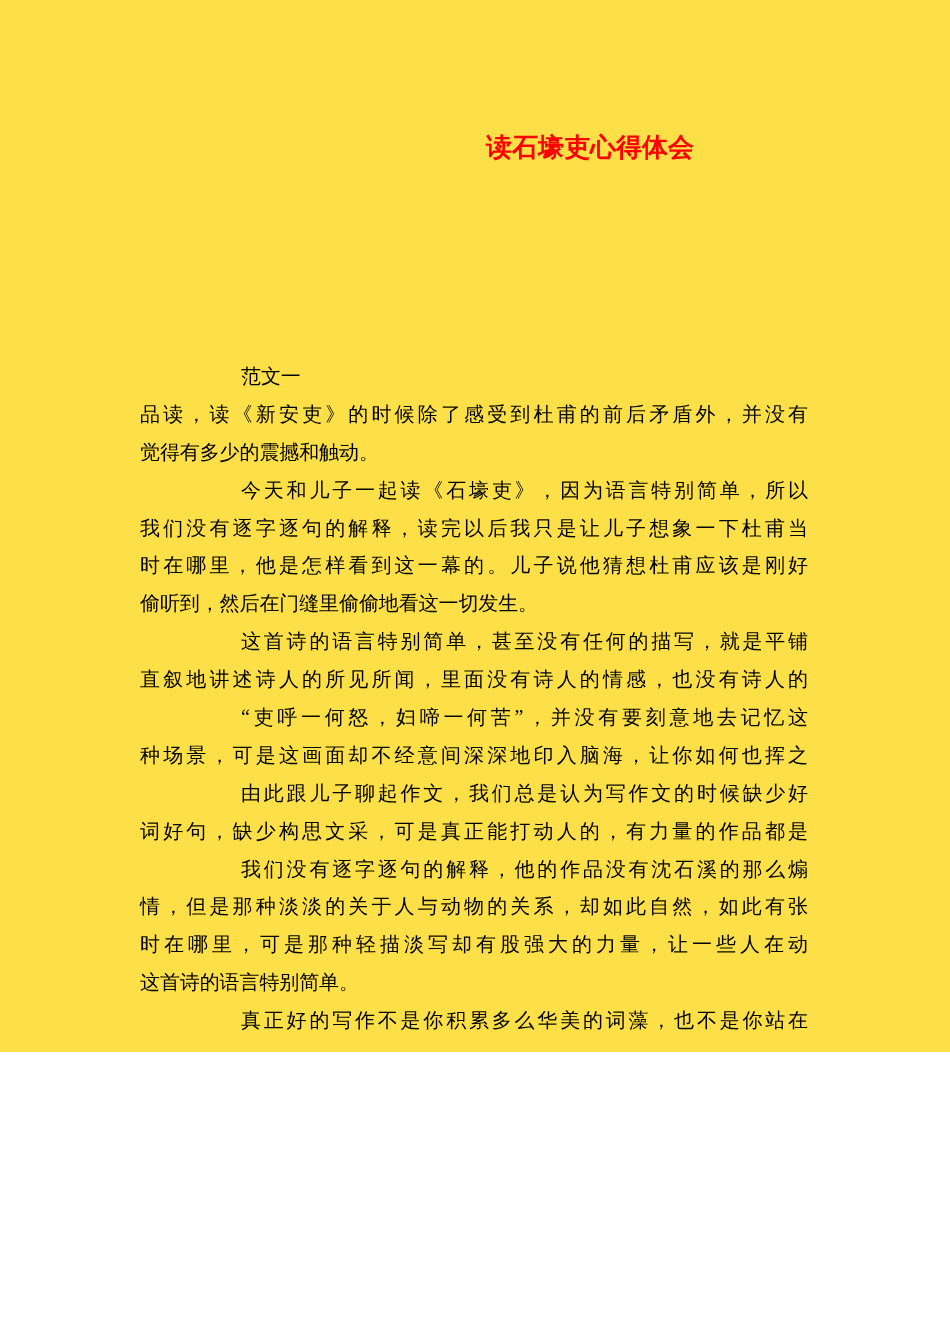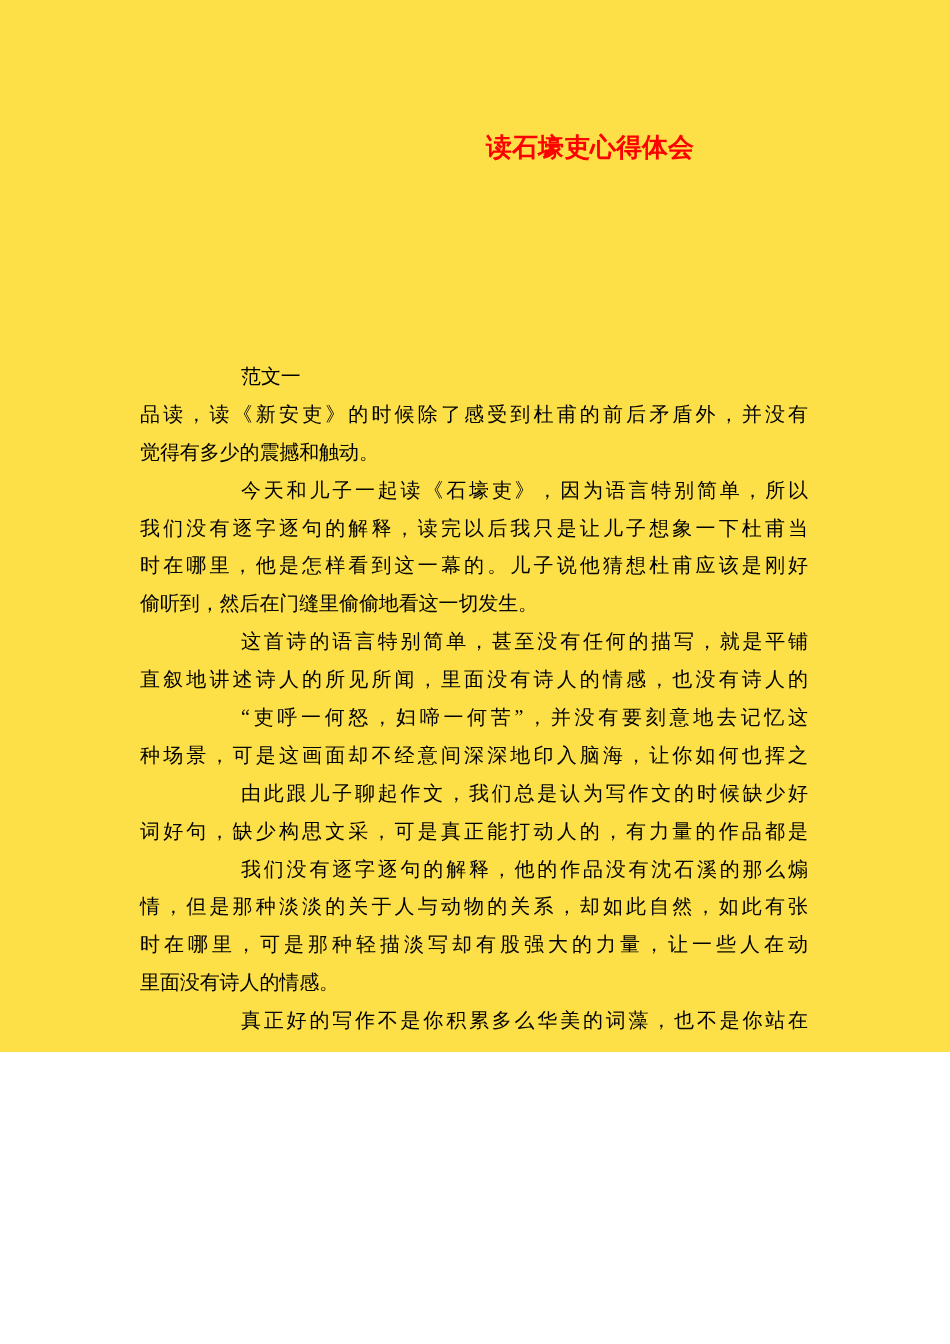--- a/index.html
+++ b/index.html
@@ -86,21 +86,21 @@
         <div class="line">种场景，可是这画面却不经意间深深地印入脑海，让你如何也挥之</div>
       </div>
       <div class="para">
         <div class="line first">由此跟儿子聊起作文，我们总是认为写作文的时候缺少好</div>
         <div class="line">词好句，缺少构思文采，可是真正能打动人的，有力量的作品都是</div>
       </div>
       <div class="para">
         <div class="line first">我们没有逐字逐句的解释，他的作品没有沈石溪的那么煽</div>
         <div class="line">情，但是那种淡淡的关于人与动物的关系，却如此自然，如此有张</div>
         <div class="line">时在哪里，可是那种轻描淡写却有股强大的力量，让一些人在动</div>
-        <div class="line lastline">里面没有诗人的情感。</div>
+        <div class="line lastline">这首诗的语言特别简单。</div>
       </div>
       <div class="para">
         <div class="line first">真正好的写作不是你积累多么华美的词藻，也不是你站在</div>
       </div>
     </div>
 
   <div class="page-footer">第 1 页 共 4 页</div>
 
 </div>
 

